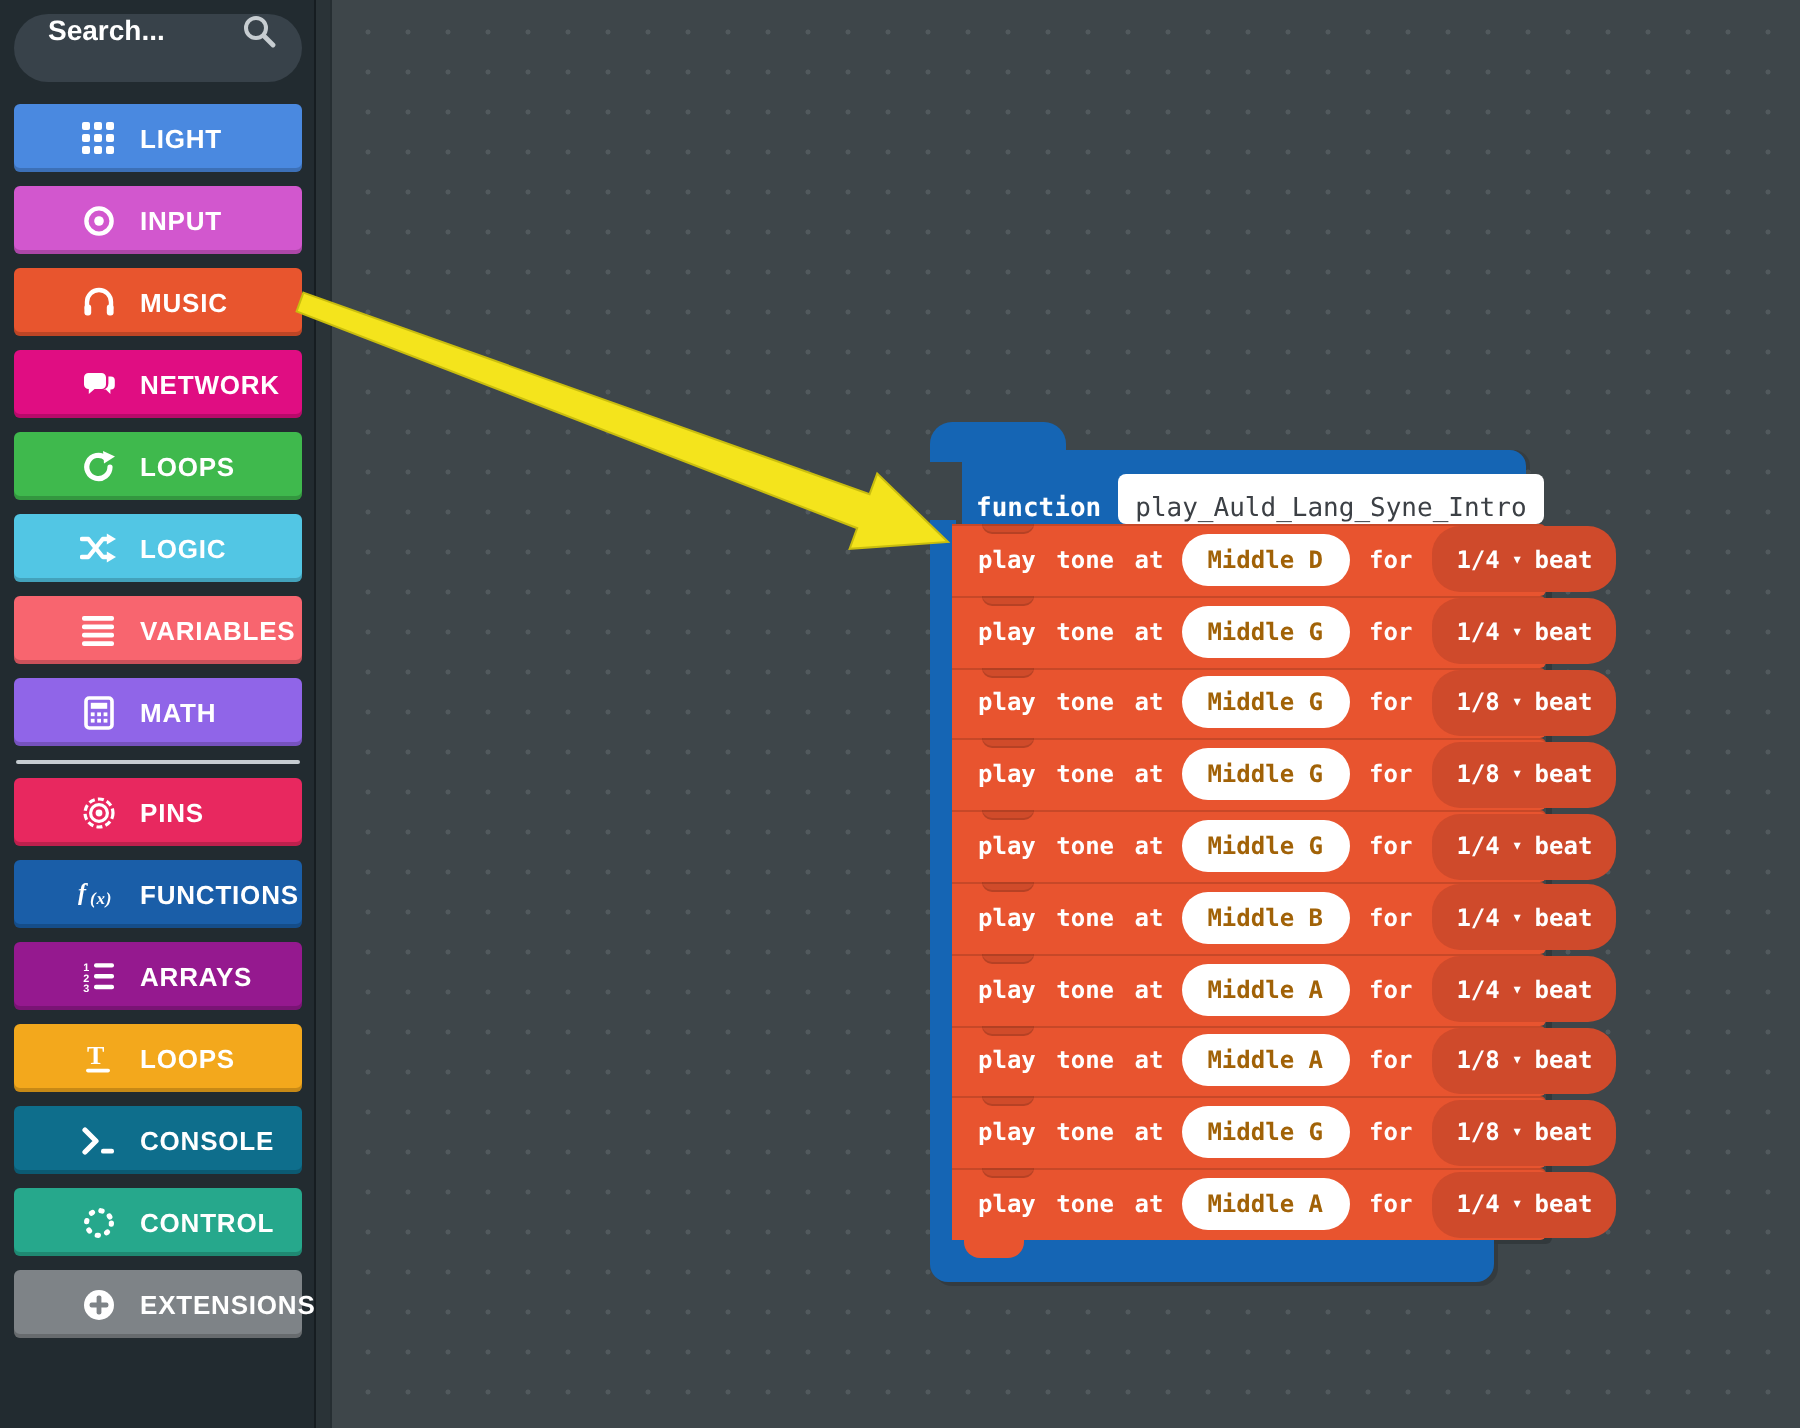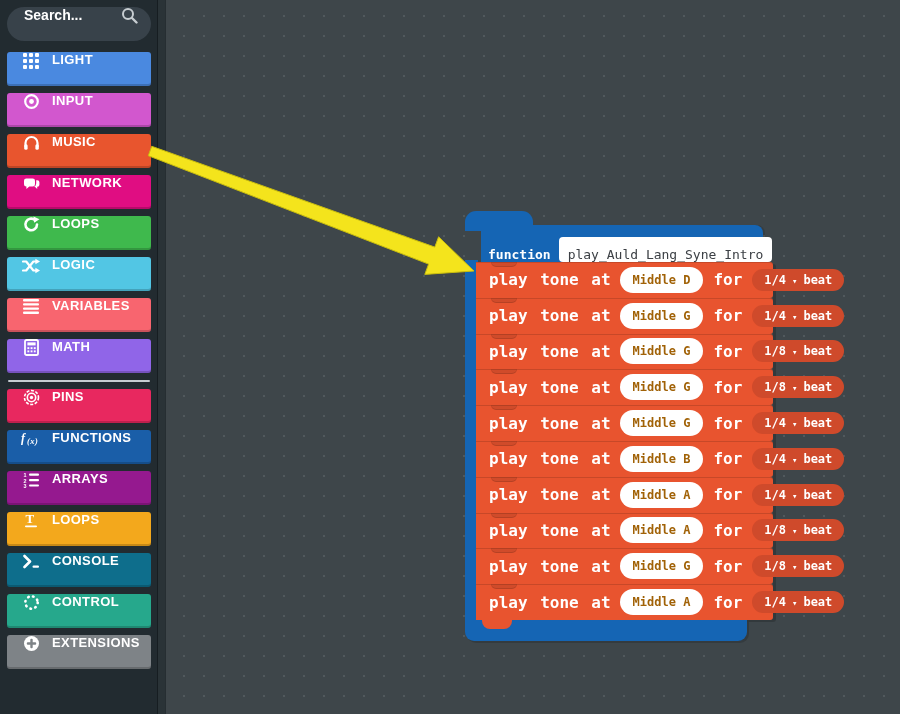--- a/index.html
+++ b/index.html
@@ -20,21 +20,21 @@
     height:34px; border-radius:17px; background:#38424a;
     display:flex; align-items:flex-start; padding:0 13px 0 17px; margin-bottom:4px;
   }
   .search-box input{
     flex:1; min-width:0; background:transparent; border:none; outline:none;
     color:#fff; font-family:"Liberation Sans", sans-serif; font-size:14px; font-weight:bold;
   }
   .search-box input::placeholder{ color:#ffffff; opacity:1; }
   .cat{
     height:34px; border-radius:3px; flex:0 0 auto;
-    display:flex; padding-left:14px;
+    display:flex; align-items:center; padding-left:32px;
     color:#fff; font-size:13px; font-weight:bold; letter-spacing:.4px;
     box-shadow: inset 0 -2px 0 rgba(0,0,0,.18);
     cursor:pointer;
   }
   .cat .ic{ width:20px; height:17px; display:flex; align-items:center; justify-content:center; margin-right:11px; flex:0 0 auto; }
   .cat svg{ display:block; }
   .divider{ height:2px; background:#c6cdd1; border-radius:1px; margin:0 1px; flex:0 0 auto; }
 
   
   .canvas{
@@ -68,30 +68,30 @@
     box-shadow: inset 0 1px 0 rgba(0,0,0,.14);
     border-radius:0 3px 3px 0; cursor:grab;
   }
   .tone-row .notch{
     position:absolute; left:15px; top:0; width:26px; height:5px;
     background:rgba(0,0,0,.10); border-radius:0 0 6px 6px;
     box-shadow: inset 0 -1px 0 rgba(0,0,0,.12);
   }
   .row-text{
     color:#fff; font-family:"DejaVu Sans Mono", monospace;
-    font-weight:bold; font-size:16px; word-spacing:3px; white-space:nowrap;
+    font-weight:bold; font-size:12px; word-spacing:3px; white-space:nowrap;
   }
   .note-oval{
     margin-left:9px; background:#fff; border-radius:13px; height:26px; line-height:26px;
     padding:0 13px; font-family:"DejaVu Sans Mono", monospace; font-weight:bold;
     font-size:12px; color:#a16207; white-space:nowrap; cursor:pointer;
   }
   .for-label{ margin-left:10px; }
   .duration-pill{
-    margin-left:10px; background:#cf4a2b; border-radius:14px; height:22px;
+    margin-left:10px; background:#cf4a2b; border-radius:14px; height:33px;
     display:flex; align-items:center; padding:0 12px; gap:6px; cursor:pointer;
   }
   .duration-pill span{
     color:#fff; font-family:"DejaVu Sans Mono", monospace; font-weight:bold; font-size:12px; white-space:nowrap;
   }
   .duration-pill .caret{ font-size:9px; transform:translateY(.5px); }
   .bottom-tab{
     position:absolute; left:316px; top:620px; width:30px; height:9px;
     background:#e8542f; border-radius:0 0 8px 8px; z-index:2;
   }

